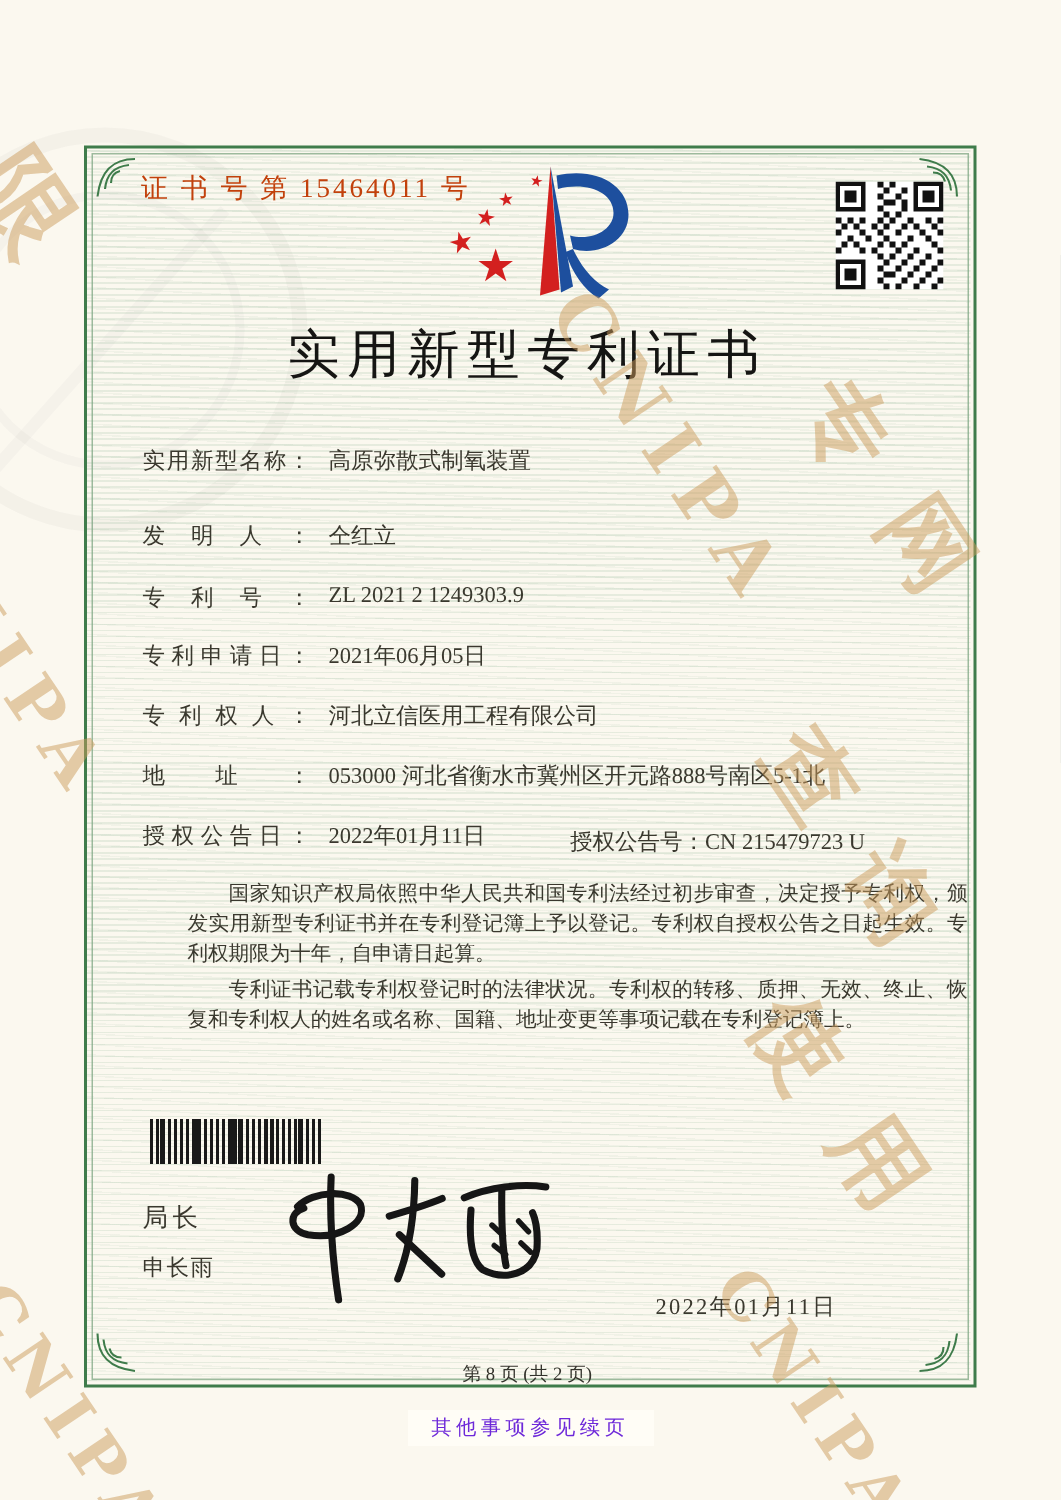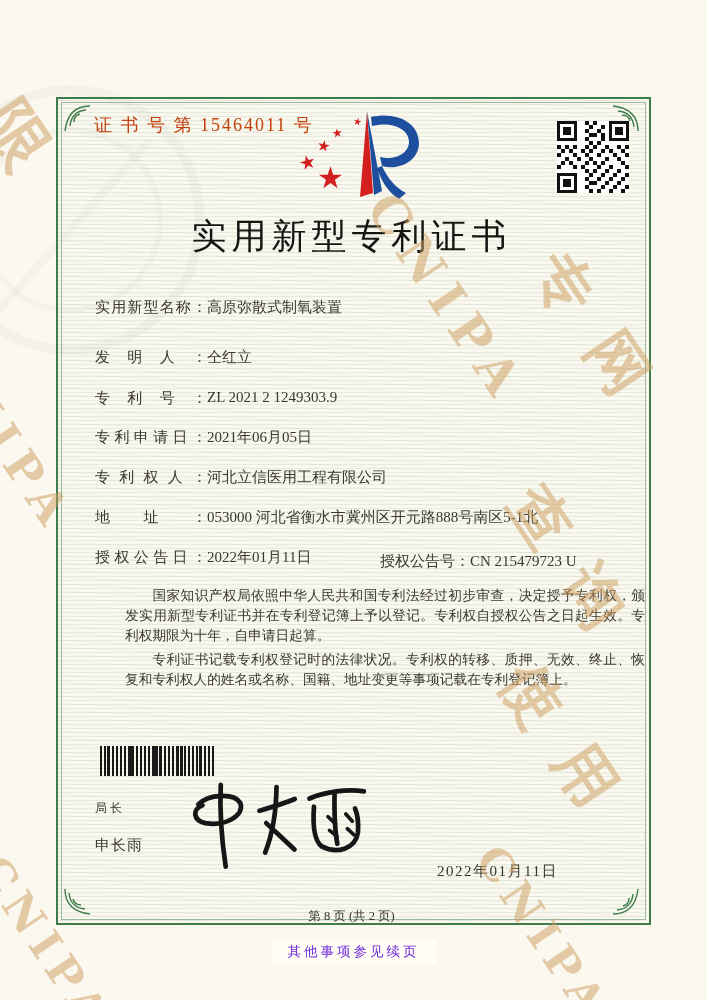--- a/index.html
+++ b/index.html
@@ -19,30 +19,30 @@
   
   .content{position:absolute;inset:0;z-index:3;}
   .certno{position:absolute;left:94px;top:113px;font-size:18px;letter-spacing:2px;color:#c2410c;}
   .logo{position:absolute;left:285px;top:103px;width:150px;height:104px;}
   .logo .star{position:absolute;color:#d3201f;line-height:1;}
   .qr{position:absolute;left:557px;top:121px;width:72px;height:72px;}
   .title{position:absolute;left:56px;top:213px;width:591px;text-align:center;
          font-size:35px;font-weight:normal;letter-spacing:5px;color:#151513;}
   .field-row{position:absolute;left:95px;width:520px;height:20px;font-size:15px;white-space:nowrap;}
   .flabel{display:inline-block;width:112px;text-align-last:justify;vertical-align:top;}
-  .fvalue{margin-left:0;}
+  .fvalue{margin-left:12px;}
   .pair2{position:absolute;left:285px;top:4px;}
   .paras{position:absolute;left:95px;top:586px;width:520px;font-size:13.7px;line-height:20px;
          text-align:justify;color:#3a382e;margin-left:30px;}
   .paras p{margin:0 0 4px 0;text-indent:2em;}
   .barcode{position:absolute;left:100px;top:746px;width:114px;height:30px;
       background:
         repeating-linear-gradient(90deg,#191919 0 2px,rgba(0,0,0,0) 2px 4px),
         repeating-linear-gradient(90deg,rgba(0,0,0,0) 0 7px,#191919 7px 10px,rgba(0,0,0,0) 10px 13px,#191919 13px 14px,rgba(0,0,0,0) 14px 23px);}
-  .director{position:absolute;left:95px;top:800px;font-size:12px;letter-spacing:3px;}
+  .director{position:absolute;left:95px;top:800px;font-size:17px;letter-spacing:3px;}
   .director2{position:absolute;left:95px;top:836px;font-size:15px;letter-spacing:1px;}
   .sig{position:absolute;left:178px;top:772px;}
   .issuedate{position:absolute;left:437px;top:862px;font-size:15px;letter-spacing:1.5px;}
   .pageinfo{position:absolute;left:56px;top:908px;width:591px;text-align:center;font-size:12.5px;color:#33322b;}
   .note{position:absolute;left:0;top:940px;width:707px;text-align:center;}
   .note span{display:inline-block;background:#fffdf6;padding:3px 16px;font-size:13.5px;color:#6d28d9;letter-spacing:3px;}
   
   .wm{position:absolute;z-index:6;pointer-events:none;white-space:nowrap;
       transform-origin:0 0;color:rgba(203,156,92,.5);font-weight:600;
       font-family:"DejaVu Serif","Liberation Serif",serif;}

